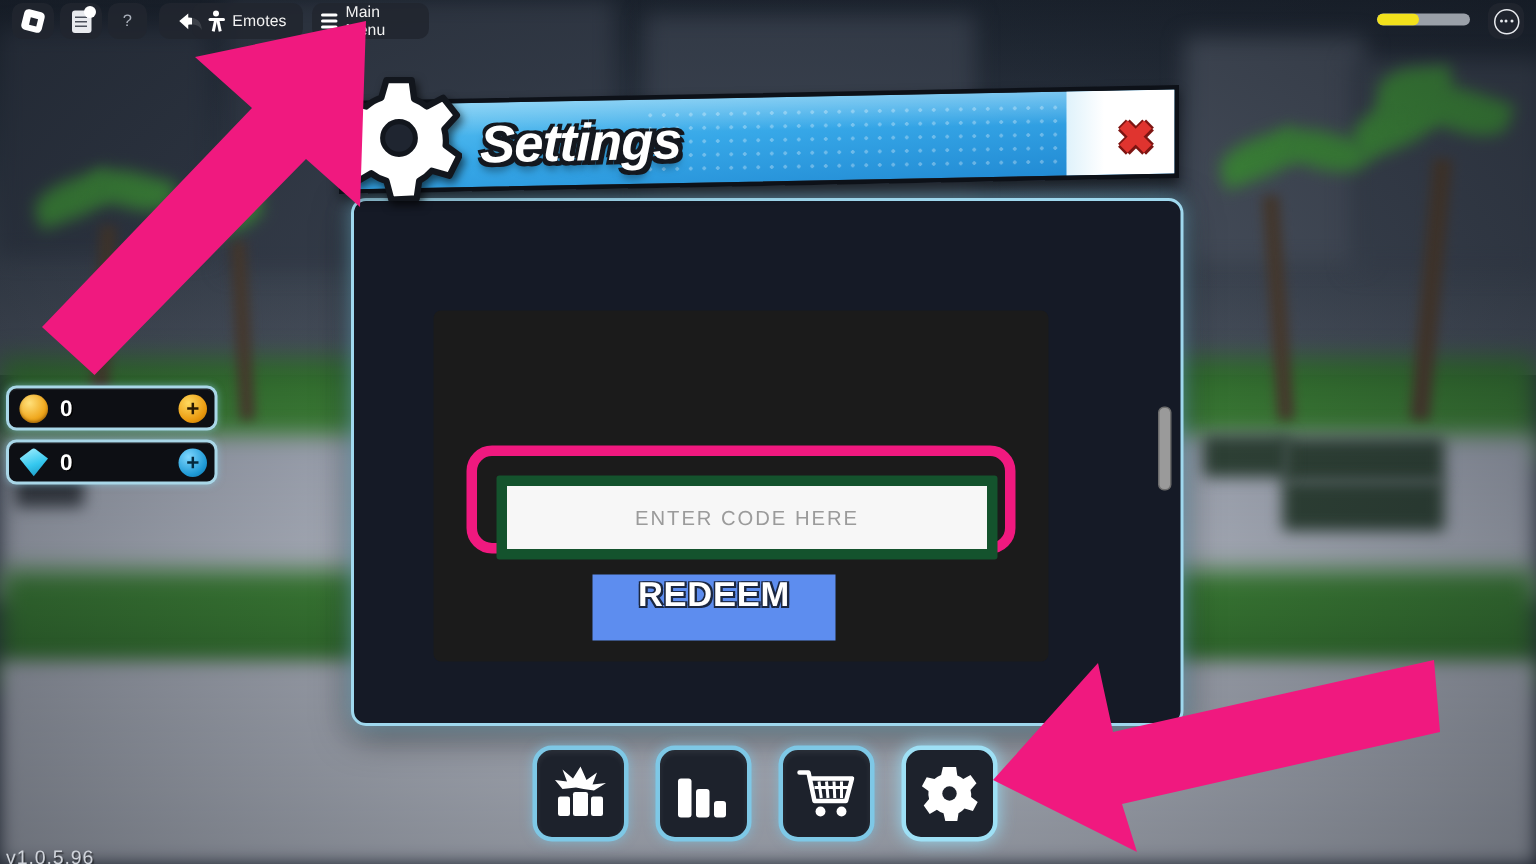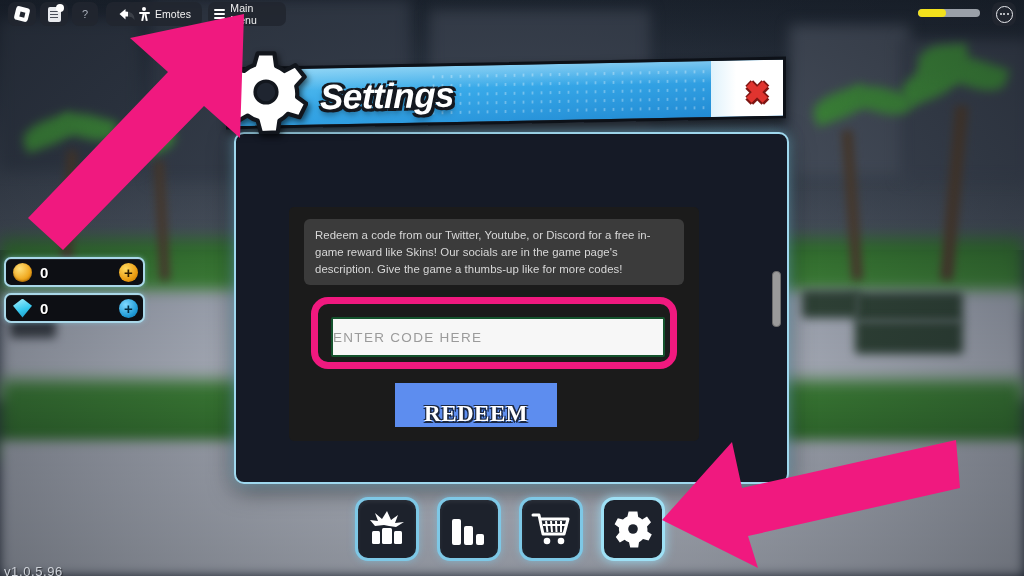--- a/index.html
+++ b/index.html
@@ -229,33 +229,32 @@
     padding:8px 11px;
   }
   .desc-text {
     color:#d8d8d8; font-size:11.4px; line-height:1.47; letter-spacing:0.05px;
   }
   .code-input-wrap {
     position:absolute; left:22px; top:90px; width:366px; height:72px;
     background:#1b1b1b; border:7px solid #f0197f; border-radius:17px;
   }
   .code-input {
-    position:absolute; left:13px; top:13px; width:334px; height:40px;
-    background:#f7f7f7; border:2px solid #14532d; border-radius:2px;
-    display:flex; align-items:center; justify-content:flex-start;
+    position:absolute; left:13px; top:13px; width:334px; height:56px;
+    background:#f7f7f7; border:7px solid #14532d; border-radius:2px;
+    display:flex; align-items:center; justify-content:center;
   }
   .code-placeholder {
     color:#9b9b9b; font-size:13.5px; letter-spacing:1.3px;
   }
   .redeem-btn {
     position:absolute; left:106px; top:176px; width:162px; height:44px;
     background:#5d8def;
-    display:flex; align-items:flex-end; justify-content:center;
+    display:flex; align-items:flex-start; justify-content:center;
     cursor:pointer;
-    font-family:Liberation Serif, serif;
   }
   .redeem-label {
     color:#fff; font-size:23px; font-weight:bold; letter-spacing:0.5px;
     text-shadow:1.5px 1.5px 0 #1b2740, -1px -1px 0 #1b2740, 1.5px -1px 0 #1b2740, -1px 1.5px 0 #1b2740;
   }
   .scrollbar-track {
     position:absolute; right:6px; top:75px; width:9px; height:230px;
   }
   .scroll-thumb {
     position:absolute; top:62px; left:0; width:9px; height:56px;
@@ -392,23 +391,20 @@
 </div>
 <div class="cur-bar cur-gem">
   <span class="cur-icon gem"></span>
   <span class="cur-val">0</span>
   <span class="plus-btn plus-gem">+</span>
 </div>
 
 <div id="panel">
 
   <div class="codes-box">
-    <div class="desc-box">
-      <div class="desc-text">Redeem a code from our Twitter, Youtube, or Discord for a free in-game reward like Skins! Our socials are in the game page's description. Give the game a thumbs-up like for more codes!</div>
-    </div>
 
     <div class="code-input-wrap">
       <div class="code-input">
         <span class="code-placeholder">ENTER CODE HERE</span>
       </div>
     </div>
 
     <div class="redeem-btn">
       <span class="redeem-label">REDEEM</span>
     </div>

